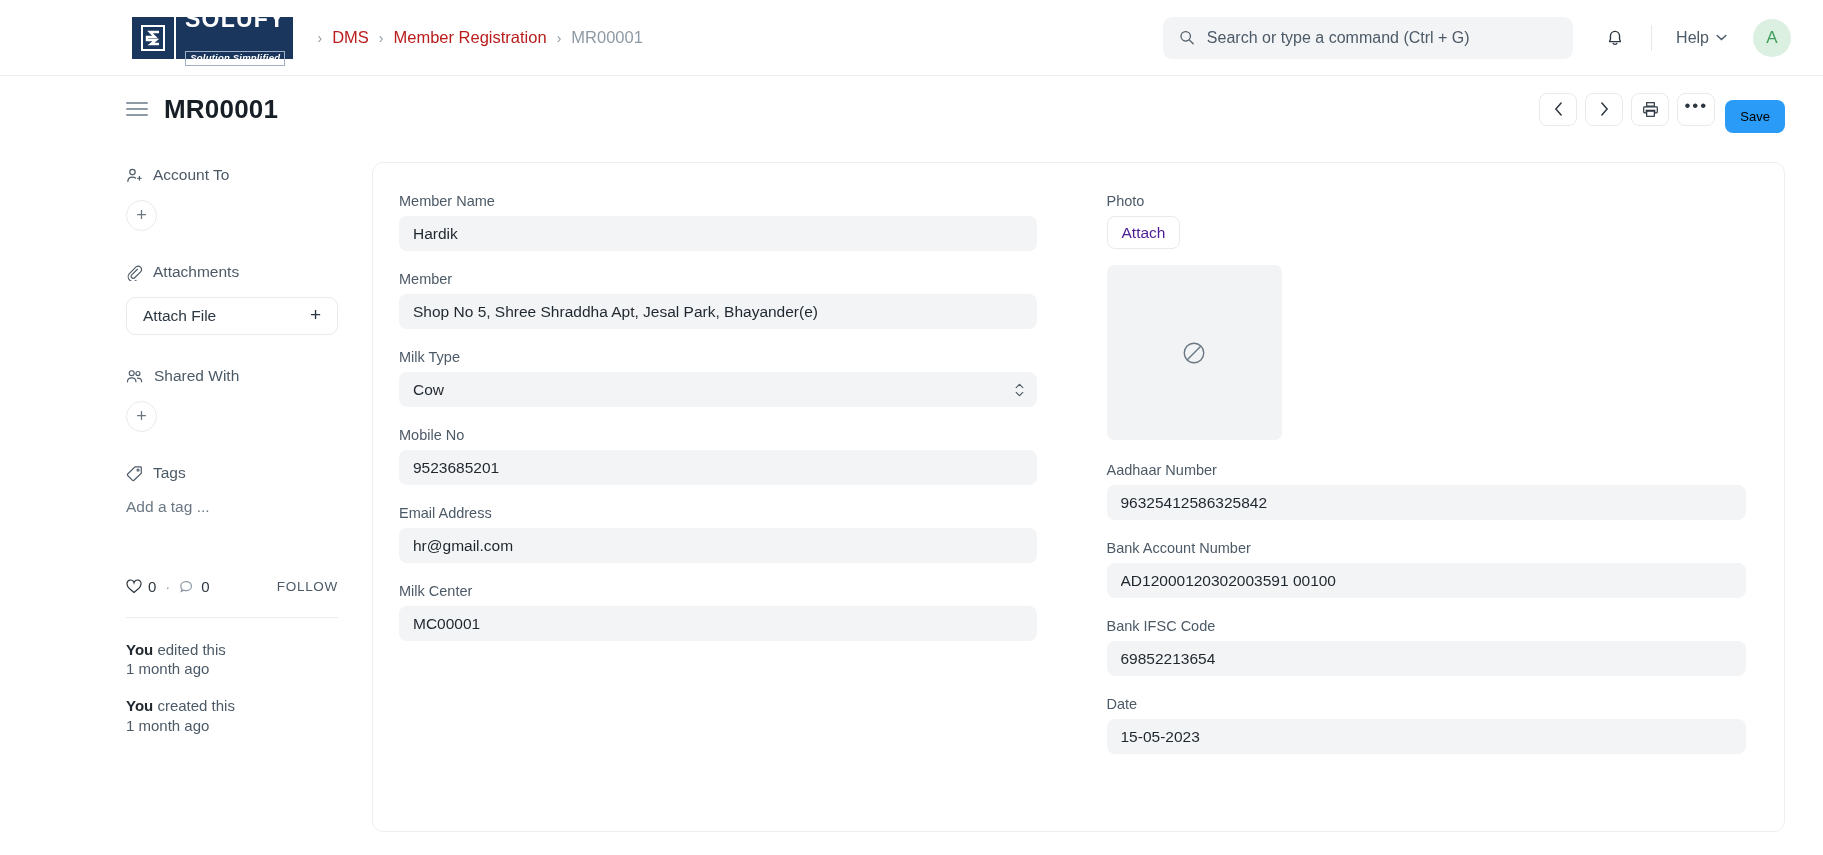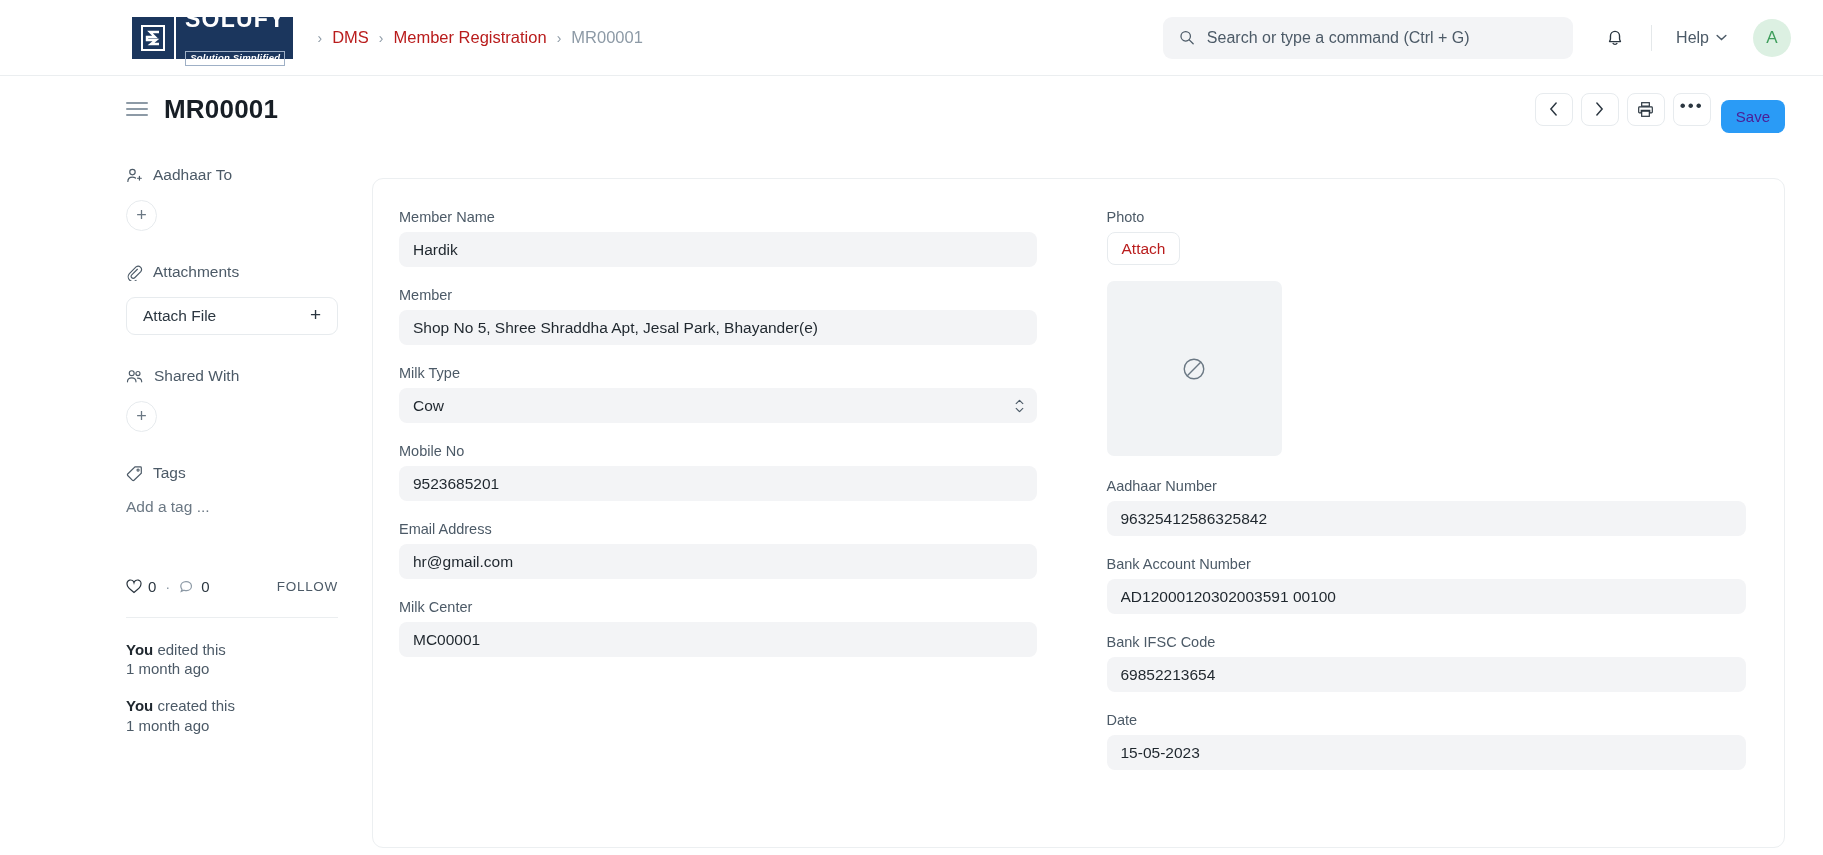--- a/index.html
+++ b/index.html
@@ -111,23 +111,23 @@
   .icon-btn {
     width: 38px; height: 33px;
     border: 1px solid #e7ebee; border-radius: 8px;
     background: #fff;
     display: flex; align-items: center; justify-content: center;
     cursor: pointer; color: #2b3640;
   }
   .dots { letter-spacing: 2px; font-size: 17px; line-height: 0; padding-bottom: 6px; color: #2b3640; }
   .save-btn {
     height: 33px; padding: 0 15px;
-    background: #2a9bf6; color: #4c1d95;
+    background: #2a9bf6; color: #000000;
     border: 0; border-radius: 8px;
-    font-size: 15px; cursor: pointer;
+    font-size: 13px; cursor: pointer;
     font-family: "Liberation Sans", sans-serif;
     margin-left: 2px;
     margin-top: 15px;
   }
 
   
   .layout {
     display: flex;
     padding: 0 38px 0 126px;
     height: 713px;
@@ -169,21 +169,21 @@
     margin-left: auto; font-size: 13.5px;
     letter-spacing: .7px; color: #4c5a67; cursor: pointer;
   }
   .meta-div { height: 1px; background: #ebeef0; margin: 22px 0 22px; }
   .activity { font-size: 15px; color: #4c5a67; line-height: 1.28; margin-bottom: 18px; }
   .activity b { color: #1f272e; }
 
   
   .form-card {
     flex: 1;
-    margin-left: 30px; margin-top: 36px;
+    margin-left: 30px; margin-top: 20px;
     background: #fff;
     border: 1px solid #eceff1;
     border-radius: 11px;
     height: 670px;
     display: flex;
     padding: 30px 8px 0 0;
     overflow: hidden;
   }
   .col { width: 50%; padding: 0 38px 0 26px; }
   .col.right { padding: 0 30px 0 32px; border-left: none; }
@@ -205,21 +205,21 @@
   .select-ctl { position: relative; }
   .select-ctl .stepper {
     position: absolute; right: 13px; top: 50%;
     transform: translateY(-50%);
     display: flex; flex-direction: column; gap: 3px;
     color: #4c5a67; pointer-events: none;
   }
   .attach-btn {
     height: 33px; padding: 0 14px;
     border: 1px solid #e7ebee; border-radius: 8px;
-    background: #fff; font-size: 15.5px; color: #b91c1c;
+    background: #fff; font-size: 15.5px; color: #4c1d95;
     cursor: pointer; font-family: "Liberation Sans", sans-serif;
     display: inline-flex; align-items: center;
   }
   .photo-box {
     width: 175px; height: 175px;
     background: #f1f3f5; border-radius: 7px;
     margin-top: 16px;
     display: flex; align-items: center; justify-content: center;
   }
   .photo-field { margin-bottom: 22px; }
@@ -317,21 +317,21 @@
 <div class="layout">
 
   <div class="sidebar">
 
     <div class="side-section-title">
       <svg width="17" height="17" viewBox="0 0 20 20">
         <circle cx="7.6" cy="6" r="3.2" fill="none" stroke="#4c5a67" stroke-width="1.4"></circle>
         <path d="M2.2 17 c0-3.2 2.4-5.2 5.4-5.2 c1.4 0 2.6 .4 3.6 1.2" fill="none" stroke="#4c5a67" stroke-width="1.4" stroke-linecap="round"></path>
         <path d="M13.6 13.2 h4.4 M15.8 11 v4.4" stroke="#4c5a67" stroke-width="1.4" stroke-linecap="round"></path>
       </svg>
-      <span>Aadhaar To</span>
+      <span>Account To</span>
     </div>
     <div class="round-add">
       <span>+</span>
     </div>
 
     <div class="block-gap"></div>
 
     <div class="side-section-title">
       <svg width="17" height="17" viewBox="0 0 20 20">
         <path d="M13.4 6.2 L6.8 12.8 a2.4 2.4 0 0 0 3.4 3.4 l7.2-7.2 a4 4 0 0 0 -5.6 -5.6 L4 11.2 a5.6 5.6 0 0 0 7.8 8" fill="none" stroke="#4c5a67" stroke-width="1.35" stroke-linecap="round"></path>

